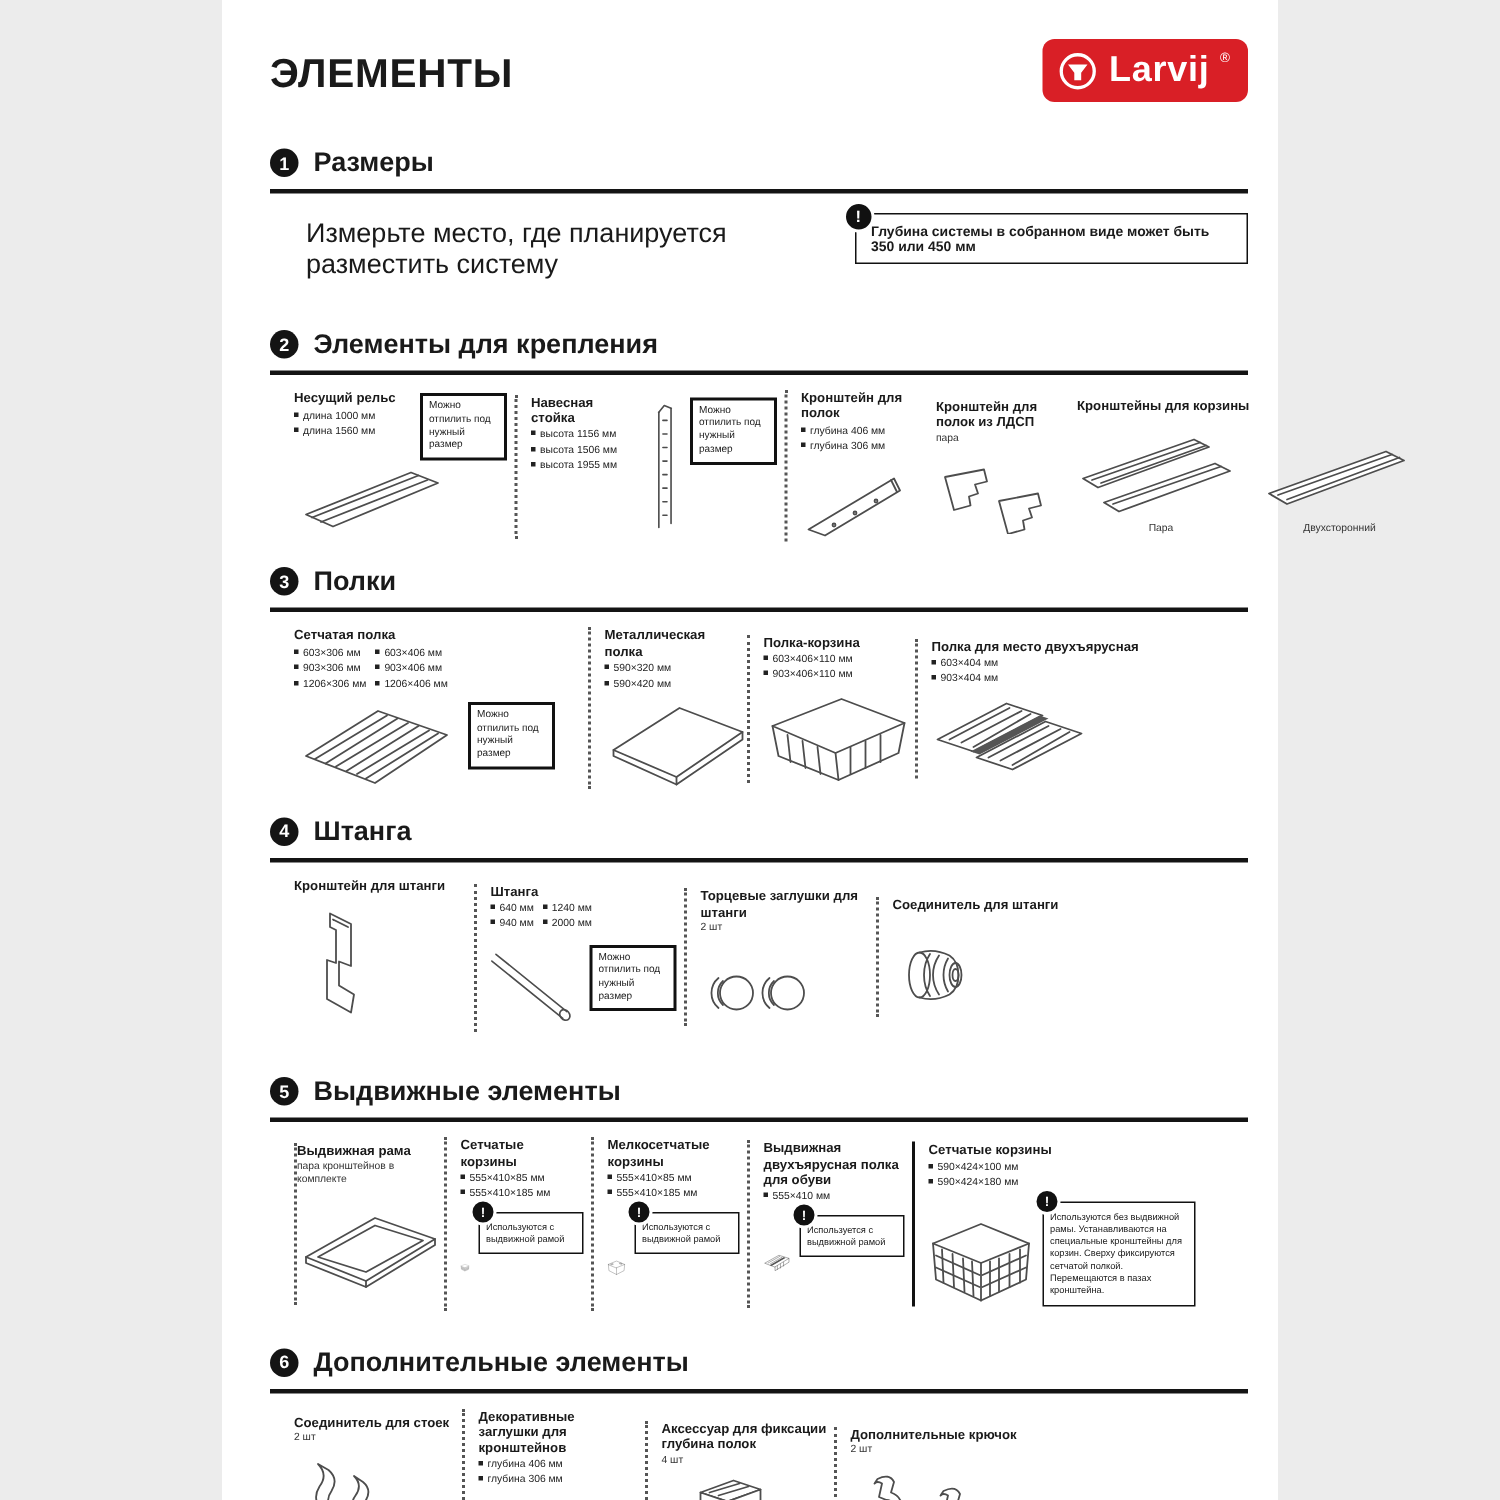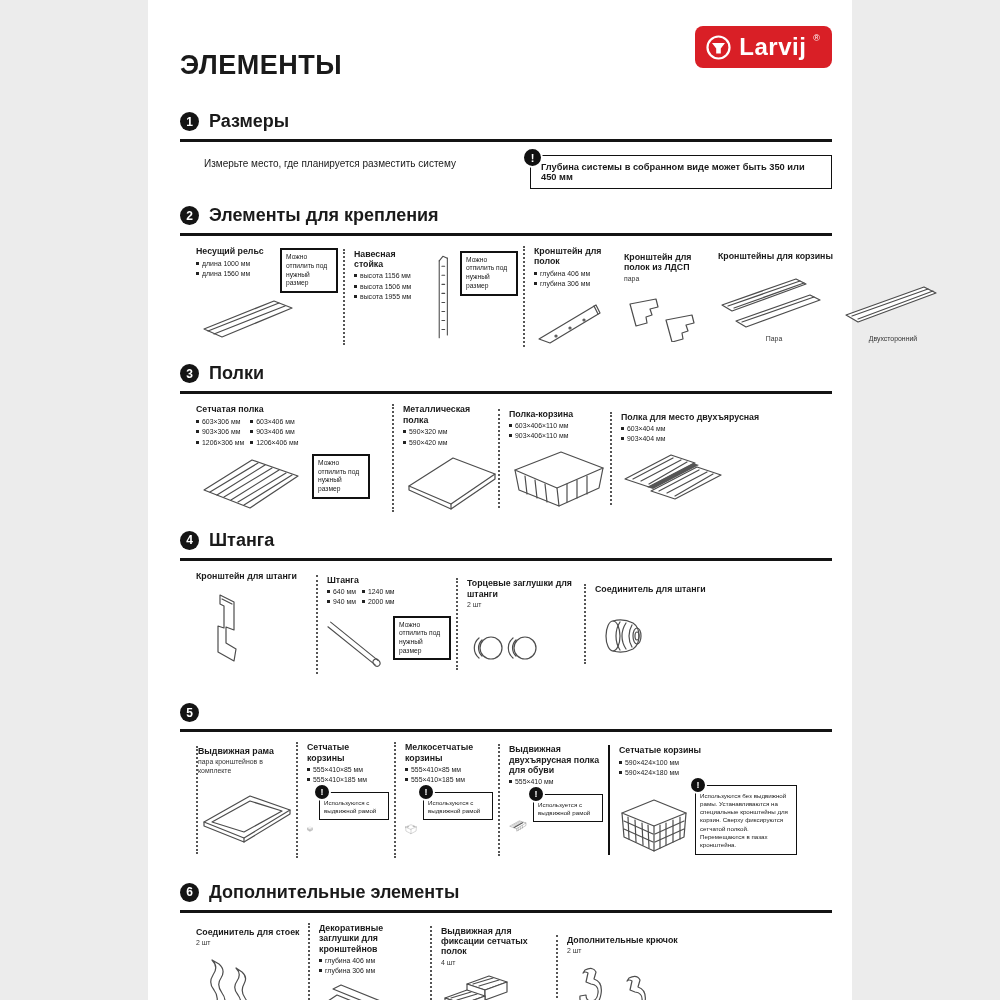--- a/index.html
+++ b/index.html
@@ -1,29 +1,29 @@
 <!DOCTYPE html>
 <html><head>
 <meta charset="utf-8">
 <style>
   html,body{margin:0;padding:0}
   body{width:1000px;height:1000px;background:#ececec;font-family:"Liberation Sans","DejaVu Sans",sans-serif;color:#1a1a1a}
   .stage{position:relative;width:1000px;height:1000px;overflow:hidden}
   .page{position:absolute;left:148px;top:0;width:704px;height:1000px;background:#fff;box-sizing:border-box}
   .masthead{display:flex;justify-content:space-between;align-items:flex-start;margin:26px 20px 0 32px}
-  .title{font-size:27px;font-weight:700;letter-spacing:.5px;margin:24px 0 0}
+  .title{font-size:27px;font-weight:700;letter-spacing:.5px;margin:8px 0 0}
   .logo{background:#d91f26;border-radius:8px;height:42px;display:flex;align-items:center;gap:7px;padding:0 12px 0 10px;color:#fff}
   .logo-text{font-size:24px;font-weight:700;letter-spacing:.5px}
   .logo-reg{font-size:9px;align-self:flex-start;margin-top:7px}
   .sec{margin:0 20px 0 32px}
   .sec-head{display:flex;align-items:center;gap:10px;border-bottom:3px solid #141414;padding-bottom:7px}
   .num{width:19px;height:19px;border-radius:50%;background:#141414;color:#fff;font-size:12px;font-weight:700;display:flex;align-items:center;justify-content:center;flex:none}
   .sec-title{font-size:18px;font-weight:700}
   .s1-row{display:flex;justify-content:space-between;align-items:flex-start;margin:13px 0 0 24px}
-  .intro{font-size:10px;margin:3px 0 0}
+  .intro{font-size:18px;margin:3px 0 16px}
   .note1{position:relative;border:1.5px solid #111;padding:6px 10px;font-size:9.3px;font-weight:700;background:#fff;max-width:280px}
   .bang{position:absolute;top:-10px;left:-7px;width:14px;height:14px;border-radius:50%;background:#111;color:#fff;font-weight:700;font-size:9px;display:flex;align-items:center;justify-content:center;border:2px solid #fff}
   .note1 .bang{width:17px;height:17px;font-size:11px;top:-9px;left:-9px}
   .cols{display:flex;align-items:center;margin:10px 0 0 16px}
   .col{padding:0 5px 0 9px;box-sizing:border-box}
   .col:first-child{padding-left:0}
   .sep{border-left:2px dotted #555}
   .sol{border-left:2px solid #111}
   .it-title{font-size:8.8px;font-weight:700;margin:0 0 2px;line-height:1.18}
   .b{list-style:none;margin:0;padding:0;font-size:6.9px;line-height:1.5;color:#222}
@@ -343,20 +343,21 @@
                 <ellipse cx="42" cy="26" rx="2" ry="4"></ellipse>
         </g>
             </svg>
       </div>
     </div>
   </div>
 
   <div class="sec" style="margin-top:26px">
     <div class="sec-head">
       <span class="num">5</span>
+      <span class="sec-title">Выдвижные элементы</span>
     </div>
     <div class="cols">
 
 
       <div class="col sep" style="width:100px">
         <div class="it-title">Выдвижная рама</div>
         <div class="sub">пара кронштейнов в комплекте</div>
         <svg width="96" height="66" viewBox="0 0 96 66" style="margin-top:12px">
               <g class="ln">
           <polygon class="fw" points="6,34 52,8 92,22 46,50"></polygon>
@@ -511,21 +512,21 @@
         <svg width="108" height="66" viewBox="0 0 108 66" style="margin-top:4px">
               <g class="ln">
           <polygon class="fw" points="6,22 18,14 92,44 80,52"></polygon>
           <line x1="12" y1="20" x2="86" y2="50"></line>
           <polygon class="fw" points="14,8 22,4 96,34 88,38"></polygon>
         </g>
             </svg>
       </div>
 
       <div class="col sep" style="width:126px">
-        <div class="it-title">Выдвижная для фиксации сетчатых полок</div>
+        <div class="it-title">Аксессуар для фиксации глубина полок</div>
         <div class="sub">4 шт</div>
         <svg width="100" height="70" viewBox="0 0 100 70" style="margin-top:6px">
           <defs>
                 <g id="blk" class="ln">
             <polygon fill="#fff" points="0,8 22,0 40,6 18,14"></polygon>
             <polygon fill="#fff" points="0,8 18,14 18,24 0,18"></polygon>
             <polygon fill="#fff" points="18,14 40,6 40,16 18,24"></polygon>
             <line x1="6" y1="8" x2="26" y2="2"></line>
                   <line x1="12" y1="10" x2="32" y2="4"></line>
           </g>

